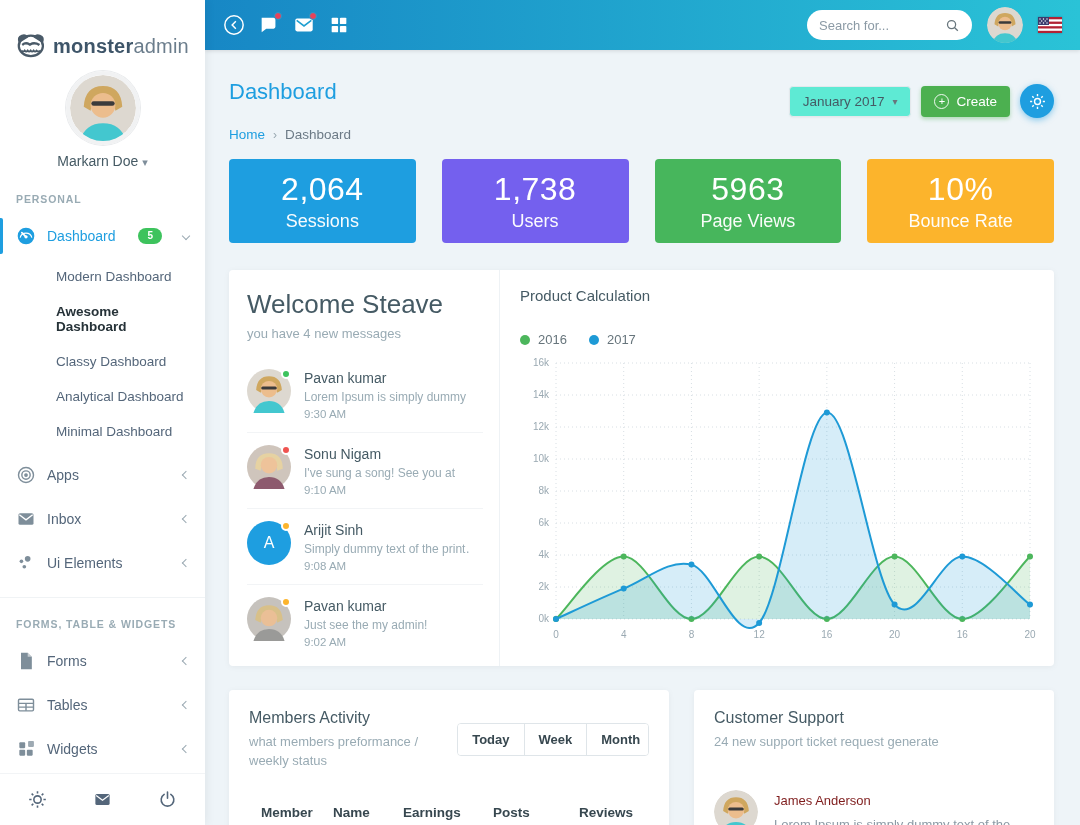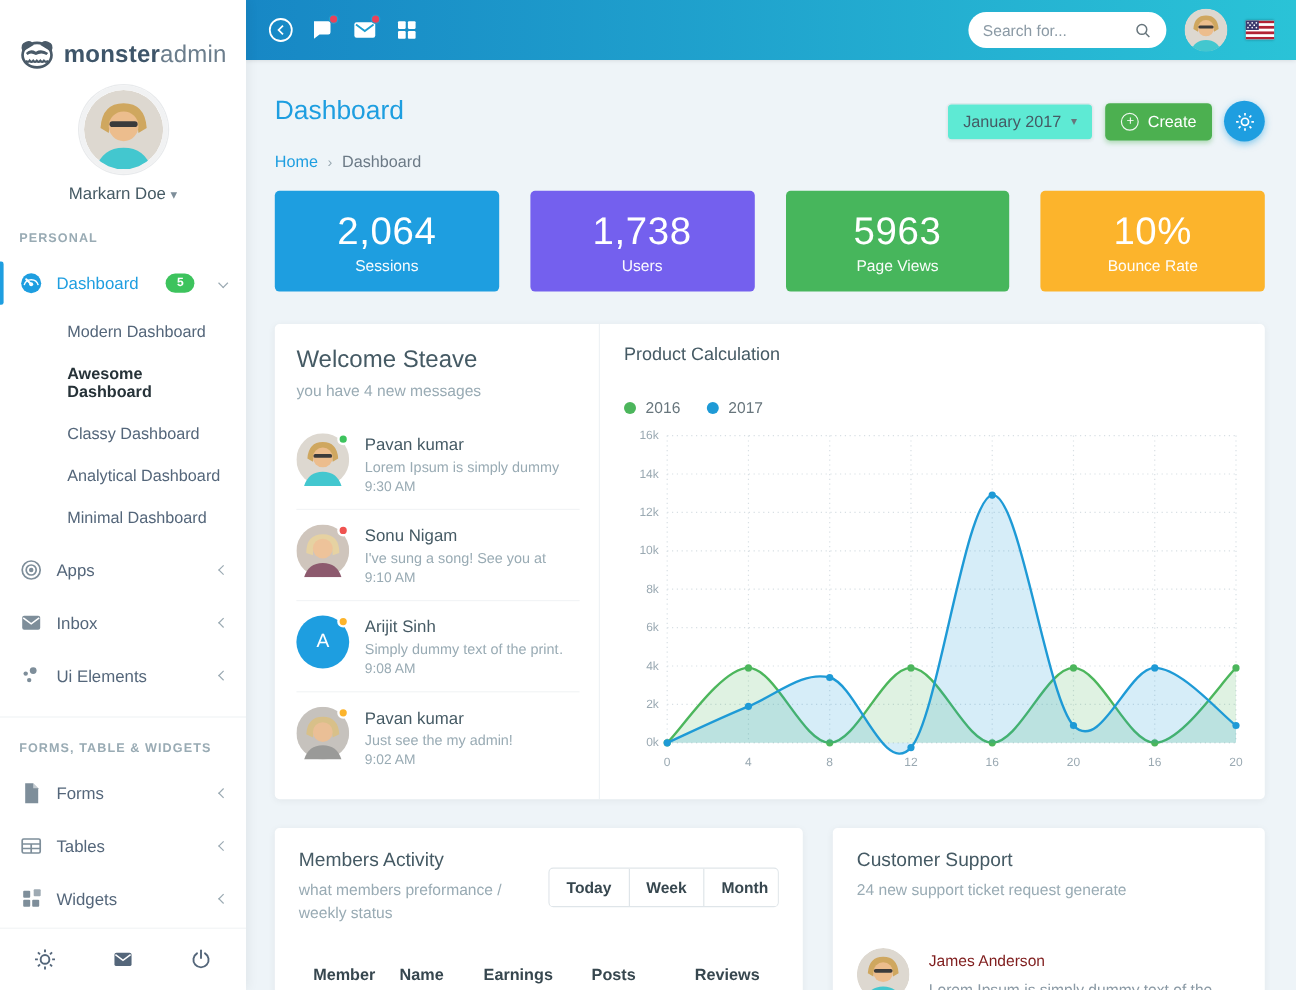--- a/index.html
+++ b/index.html
@@ -56,25 +56,25 @@
   .period-btn{background:#5eead4;border:1px solid #e3e8ec;border-radius:4px;height:31px;padding:0 13px;font-size:13.5px;font-weight:500;color:#455a64;display:flex;align-items:center;gap:8px;cursor:pointer;box-shadow:0 1px 2px rgba(0,0,0,.04)}
   .period-btn .caret{font-size:10px;color:#67757c}
   .create-btn{background:#4cb050;border:none;border-radius:4px;height:31px;padding:0 13px;color:#fff;font-size:13.5px;display:flex;align-items:center;gap:7px;cursor:pointer;box-shadow:0 2px 4px rgba(76,176,80,.4)}
   .plus-circ{width:15px;height:15px;border:1.5px solid rgba(255,255,255,.9);border-radius:50%;display:inline-flex;align-items:center;justify-content:center;font-size:11px;line-height:1}
   .settings-btn{width:34px;height:34px;border-radius:50%;background:#1e9ee0;border:none;color:#fff;display:flex;align-items:center;justify-content:center;cursor:pointer;box-shadow:0 2px 6px rgba(30,158,224,.5)}
   .settings-btn svg{width:17px;height:17px}
 
   .stats{display:grid;grid-template-columns:repeat(4,1fr);gap:26px;margin-top:17px}
   .stat{height:84px;border-radius:4px;color:#fff;display:flex;flex-direction:column;align-items:center;justify-content:center;cursor:default}
   .stat .v{font-size:32px;font-weight:300;letter-spacing:.5px}
-  .stat .l{font-size:13px;margin-top:3px;opacity:.97}
+  .stat .l{font-size:18px;margin-top:3px;opacity:.97}
 
   .main-card{margin-top:27px;background:#fff;border-radius:4px;box-shadow:0 1px 6px rgba(0,0,0,.05);display:flex;height:396px}
   .welcome-col{width:271px;flex:0 0 271px;border-right:1px solid #eef2f5;padding:19px 16px 10px 18px}
-  .w-title{font-size:20px;color:#455a64;font-weight:500}
+  .w-title{font-size:26px;color:#455a64;font-weight:500}
   .w-sub{font-size:13px;color:#99abb4;margin-top:6px}
   .msgs{margin-top:16px}
   .msg{display:flex;gap:13px;padding:12px 0;border-bottom:1px solid #f2f4f6;cursor:pointer}
   .msg:last-child{border-bottom:none}
   .av-wrap{position:relative;width:44px;height:44px;flex:0 0 44px}
   .av{width:44px;height:44px;border-radius:50%;overflow:hidden}
   .status-dot{position:absolute;top:0;right:0;width:10px;height:10px;border-radius:50%;border:2px solid #fff}
   .initial-av{width:44px;height:44px;border-radius:50%;background:#1e9ee0;color:#fff;display:flex;align-items:center;justify-content:center;font-size:16px}
   .m-name{font-size:14px;color:#455a64;font-weight:500;padding-top:1px}
   .m-text{font-size:12px;color:#99abb4;margin-top:4px;white-space:nowrap;overflow:hidden;max-width:165px}

